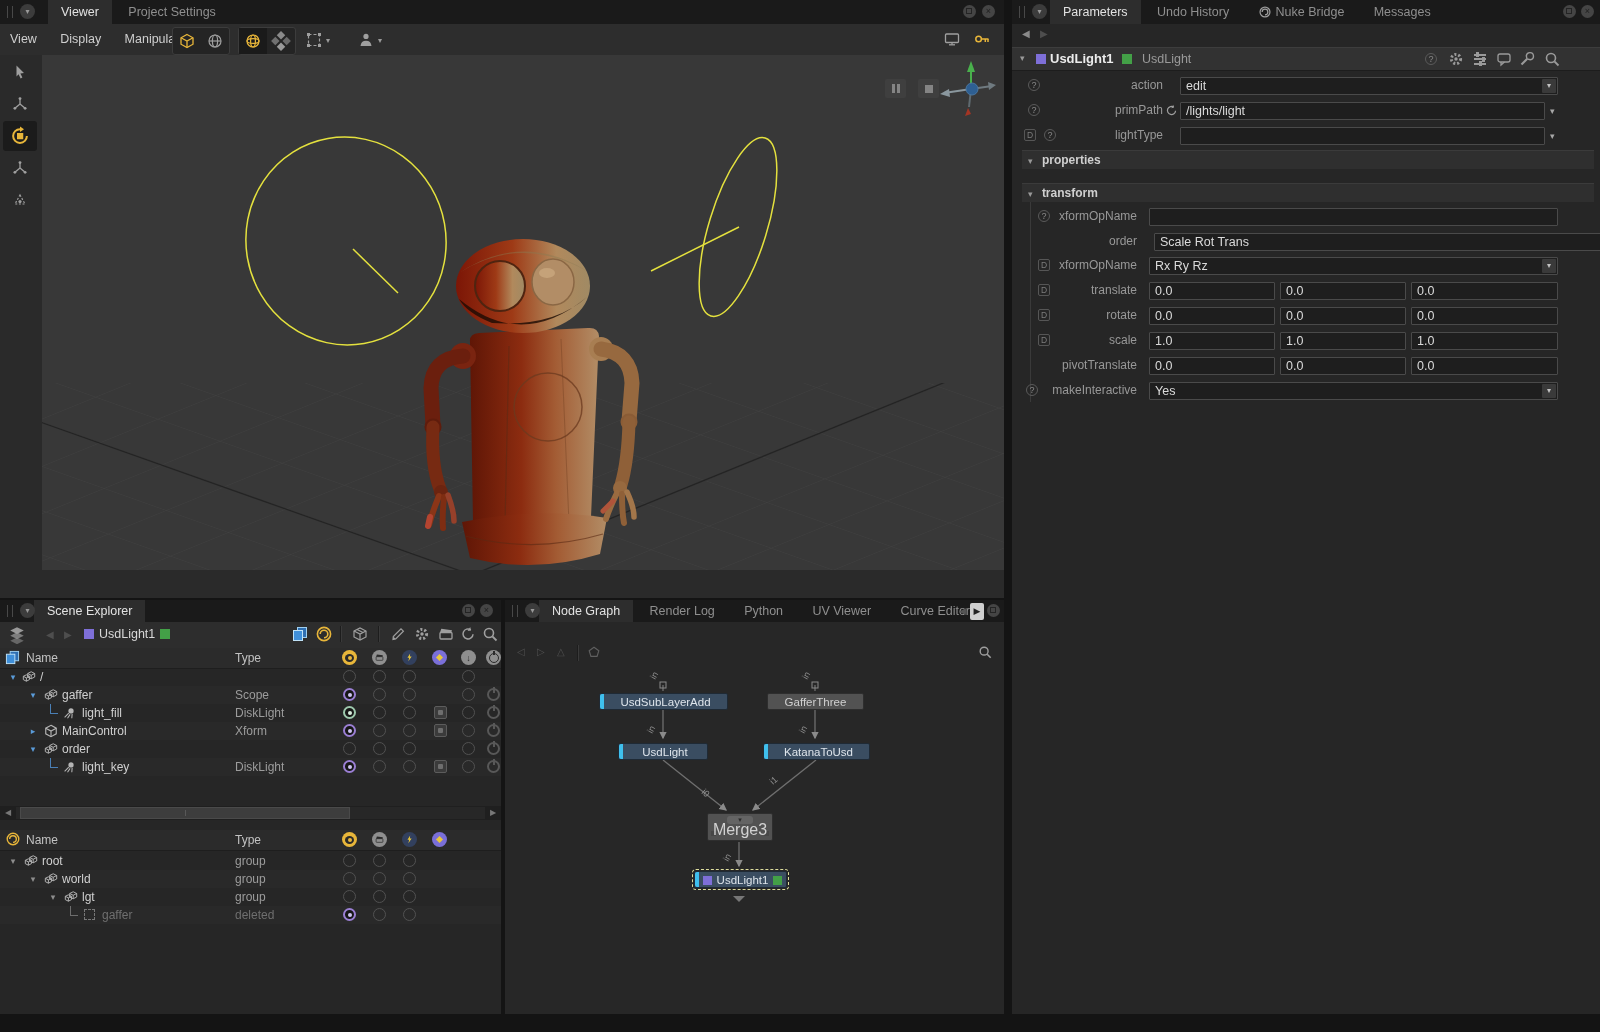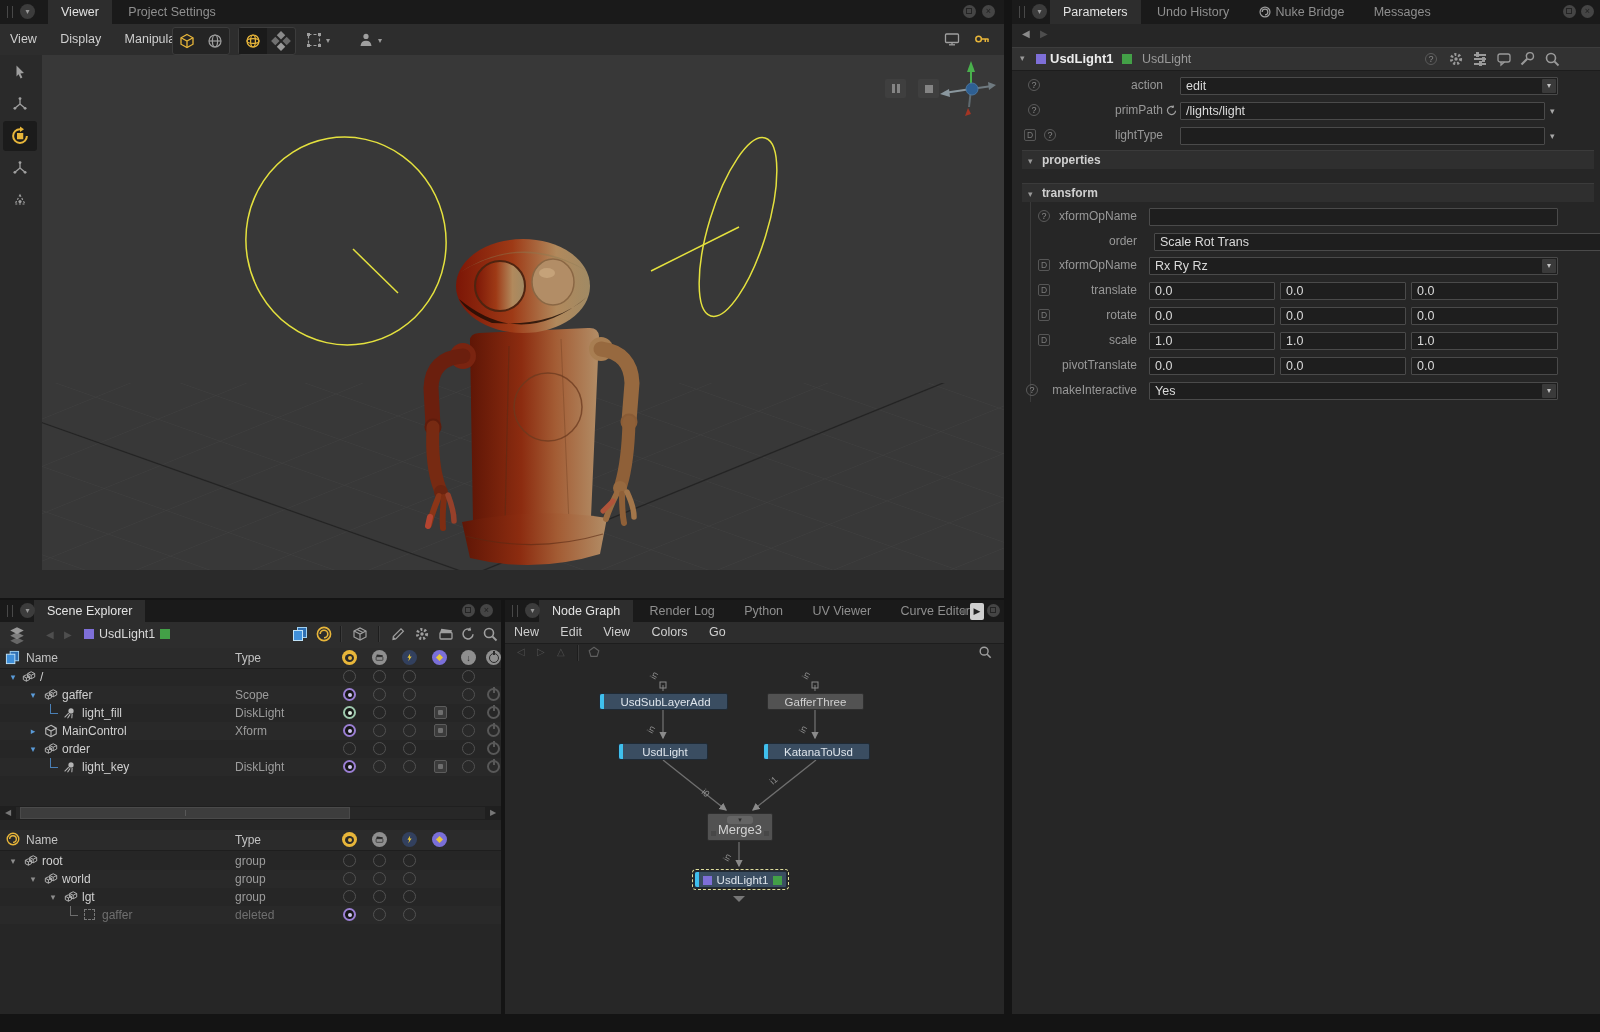--- a/index.html
+++ b/index.html
@@ -127,21 +127,21 @@
   .ngnode{position:absolute;height:17px;line-height:16px;box-sizing:border-box;text-align:center;font-size:11.5px;
           border-radius:2px;white-space:nowrap}
   .usd{background:#3a4d61;color:#dde4eb;border:1px solid #1f2a35;padding-left:4px}
   .usd::before{content:"";position:absolute;left:0;top:0;bottom:0;width:4px;background:#3fc0ee;border-radius:2px 0 0 2px}
   .plain{background:#525252;color:#d0d0d0;border:1px solid #2e2e2e}
   .selected{outline:1px dashed #dede9e;outline-offset:1px}
   .nsq{display:inline-block;width:9px;height:9px;vertical-align:-1px}
   .mcaret{position:absolute;top:2px;left:50%;transform:translateX(-50%);width:26px;height:8px;background:#646464;
           border-radius:3px;font-size:7px;line-height:8px;color:#2b2b2b;text-align:center}
   .mport{position:absolute;bottom:4px;width:5px;height:5px;background:#474747}
-  .mlabel{position:absolute;bottom:2px;left:0;right:0;text-align:center;font-size:13px;color:#d2d2d2}
+  .mlabel{position:absolute;bottom:2px;left:0;right:0;text-align:center;font-size:16px;color:#d2d2d2}
 </style>
 </head>
 <body>
 
 <svg width="0" height="0" style="position:absolute" aria-hidden="true">
 <defs>
 <symbol id="sym-cube" viewBox="0 0 16 16">
         <g fill="none" stroke="currentColor" stroke-width="1.3">
           <path d="M8,1.5 L14,4.8 L14,11.2 L8,14.5 L2,11.2 L2,4.8 Z"></path>
           <path d="M2,4.8 L8,8 L14,4.8 M8,8 L8,14.5"></path>
@@ -871,27 +871,20 @@
       <span class="cbtn" style="top:3px"><span>▾</span></span>
       <div class="tab active" style="height:22px;line-height:23px"><span>Node Graph</span></div>
       <div class="tab" style="height:22px;line-height:23px"><span>Render Log</span></div>
       <div class="tab" style="height:22px;line-height:23px"><span>Python</span></div>
       <div class="tab" style="height:22px;line-height:23px"><span>UV Viewer</span></div>
       <div class="tab" style="height:22px;line-height:23px"><span>Curve Editor</span></div>
       <span class="gscroll-l">◀</span>
       <span class="gscroll-r"><span>▶</span></span>
       <span class="wm wm-dock" style="right:4px;top:4px"></span>
     </div>
-    <div class="gmenu">
-      <span class="mi">New</span>
-      <span class="mi">Edit</span>
-      <span class="mi">View</span>
-      <span class="mi">Colors</span>
-      <span class="mi">Go</span>
-    </div>
     <div class="gtoolbar">
       <span class="gnav" style="left:12px">◁</span>
       <span class="gnav" style="left:32px">▷</span>
       <span class="gnav" style="left:52px">△</span>
       <span class="vsep" style="left:72px;top:2px"></span>
       <svg class="i" style="position:absolute;left:82px;top:2px;width:14px;height:14px;color:#5f5f5f">
           <use href="#sym-pentagon"></use>
         </svg>
       <svg class="i" style="position:absolute;right:12px;top:2px;width:14px;height:14px">
           <use href="#sym-search"></use>

